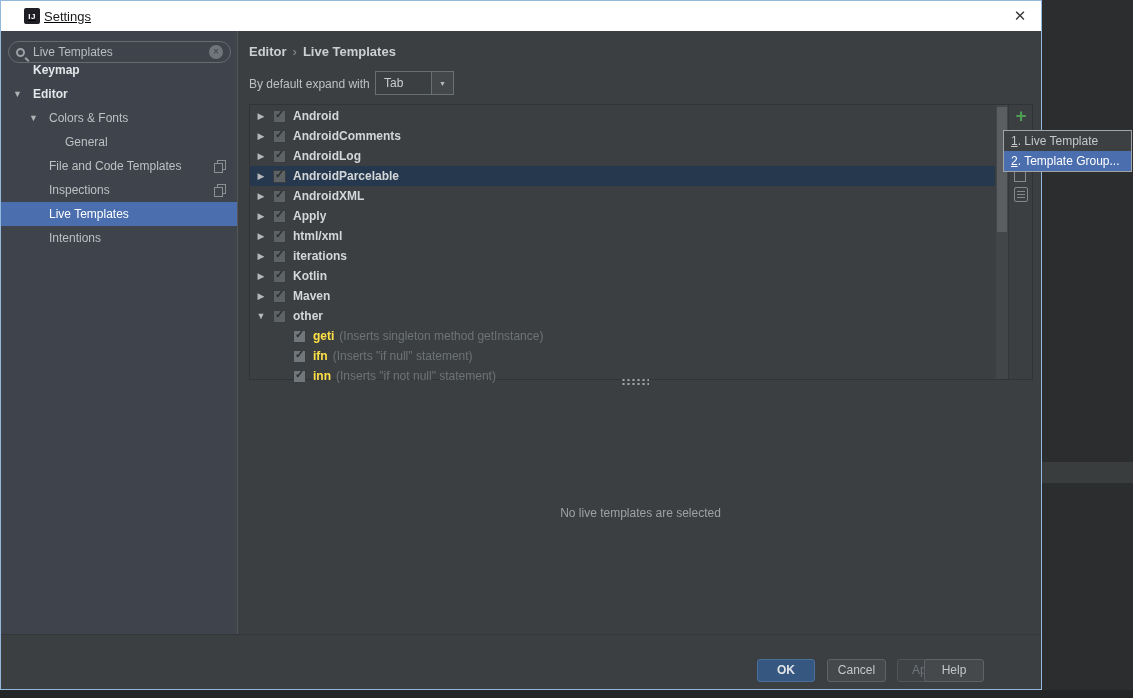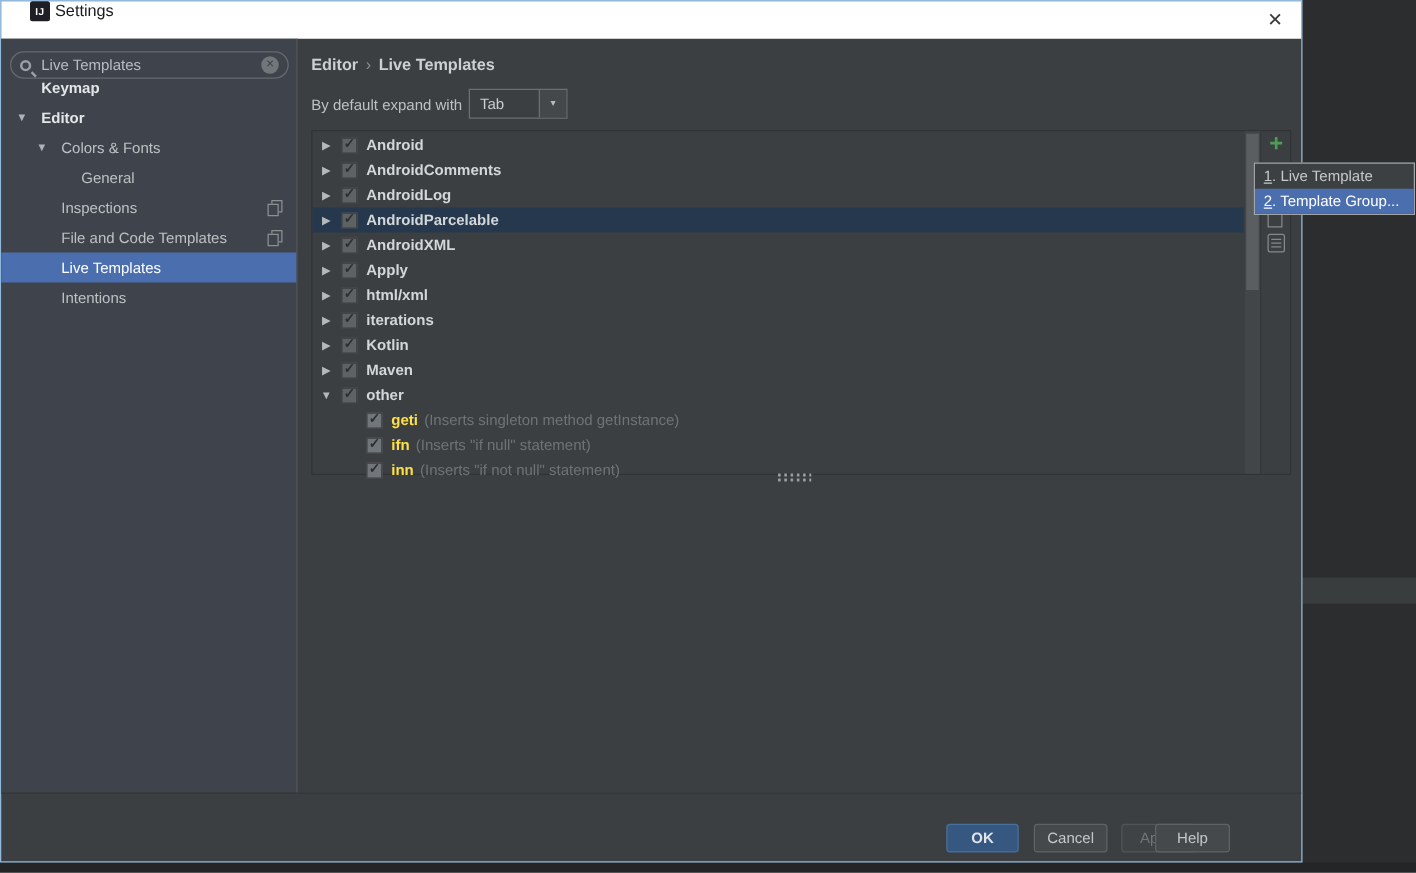--- a/index.html
+++ b/index.html
@@ -4,21 +4,21 @@
 <style>
   * { margin:0; padding:0; box-sizing:border-box; }
   body { font-family:"Liberation Sans", sans-serif; }
   .stage { position:relative; width:1133px; height:698px; background:#2b2d2e; overflow:hidden; }
   .bg-band { position:absolute; left:1042px; top:462px; width:91px; height:21px; background:#3a3d3e; }
   .bg-bottom { position:absolute; left:0; top:690px; width:1133px; height:8px; background:#232527; }
 
   .dialog { position:absolute; left:0; top:0; width:1042px; height:690px; background:#3c3f41; border:1px solid #92b9db; }
 
   
-  .titlebar { position:absolute; left:0; top:0; width:100%; height:30px; background:#ffffff; display:flex; padding-left:23px; }
+  .titlebar { position:absolute; left:0; top:0; width:100%; height:30px; background:#ffffff; display:flex; align-items:center; padding-left:23px;text-decoration:underline; }
   .ij-icon { width:16px; height:16px; background:#1e1e24; color:#fff; font-size:8px; font-weight:bold; display:flex; align-items:center; justify-content:center; border-radius:2px; letter-spacing:0.5px; }
   .title-text { margin-left:4px; font-size:13px; color:#1a1a1a; }
   .close-btn { position:absolute; right:10px; top:4px; width:22px; height:22px; color:#3a3a3a; font-size:15px; display:flex; align-items:center; justify-content:center; cursor:pointer; }
 
   
   .sidebar { position:absolute; left:0; top:30px; width:237px; height:603px; background:#3e434c; border-right:1px solid #53575a; }
   .search-box { position:absolute; left:7px; top:10px; width:223px; height:22px; border:1px solid #656b6f; border-radius:12px; display:flex; align-items:center; padding:0 7px; }
   .mag { width:9px; height:9px; border:2px solid #9aa0a3; border-radius:50%; position:relative; flex:none; }
   .mag::after { content:""; position:absolute; width:2px; height:5px; background:#9aa0a3; transform:rotate(-45deg); left:8px; top:7px; }
   .search-text { margin-left:8px; font-size:12px; color:#b9bdc0; white-space:nowrap; }
@@ -114,25 +114,25 @@
           <span>Editor</span>
         </div>
         <div class="srow p28">
           <span class="sarrow">▼</span>
           <span>Colors &amp; Fonts</span>
         </div>
         <div class="srow p64">
           <span>General</span>
         </div>
         <div class="srow p48">
+          <span>File and Code Templates</span>
+          <span class="copybadge"></span>
+        </div>
+        <div class="srow p48">
           <span>Inspections</span>
-          <span class="copybadge"></span>
-        </div>
-        <div class="srow p48">
-          <span>File and Code Templates</span>
           <span class="copybadge"></span>
         </div>
         <div class="srow p48 ssel">
           <span>Live Templates</span>
         </div>
         <div class="srow p48">
           <span>Intentions</span>
         </div>
       </div>
     </div>
@@ -258,20 +258,21 @@
       </div>
       <div class="tree-toolbar">
         <div class="plus-btn">+</div>
         <div class="dupicon"></div>
         <div class="listicon"></div>
       </div>
     </div>
 
     <div class="grip"></div>
 
+    <div class="empty-text">No live templates are selected</div>
 
     <div class="hsep"></div>
 
     <div class="btn primary btn-ok">OK</div>
     <div class="btn btn-cancel">Cancel</div>
     <div class="btn disabled btn-apply">Apply</div>
     <div class="btn btn-help">Help</div>
   </div>
 
   <div class="popup">

